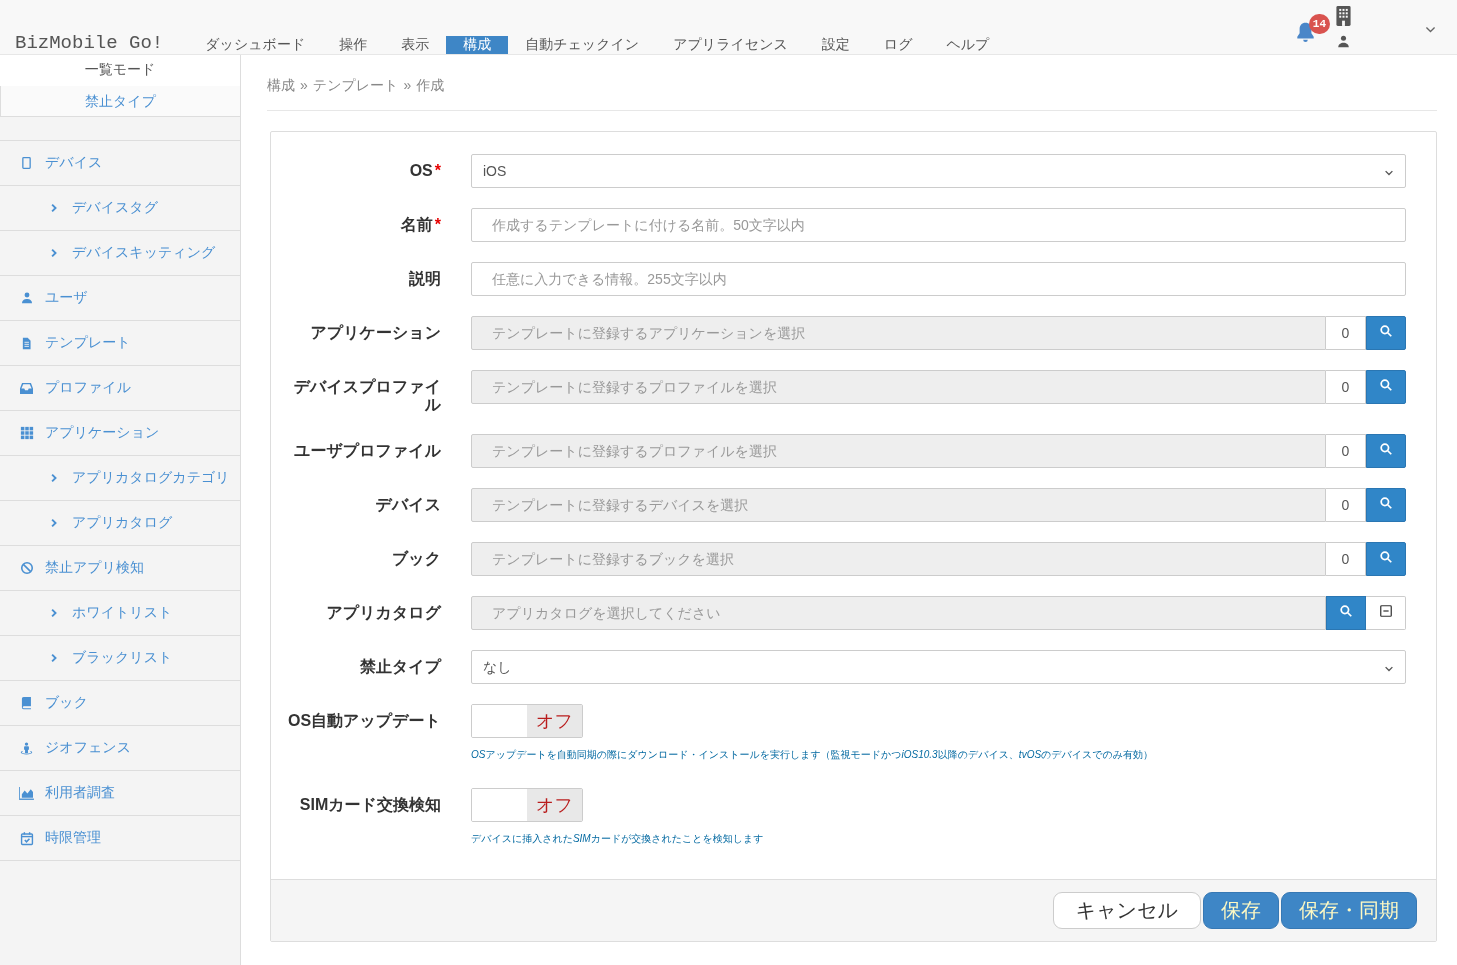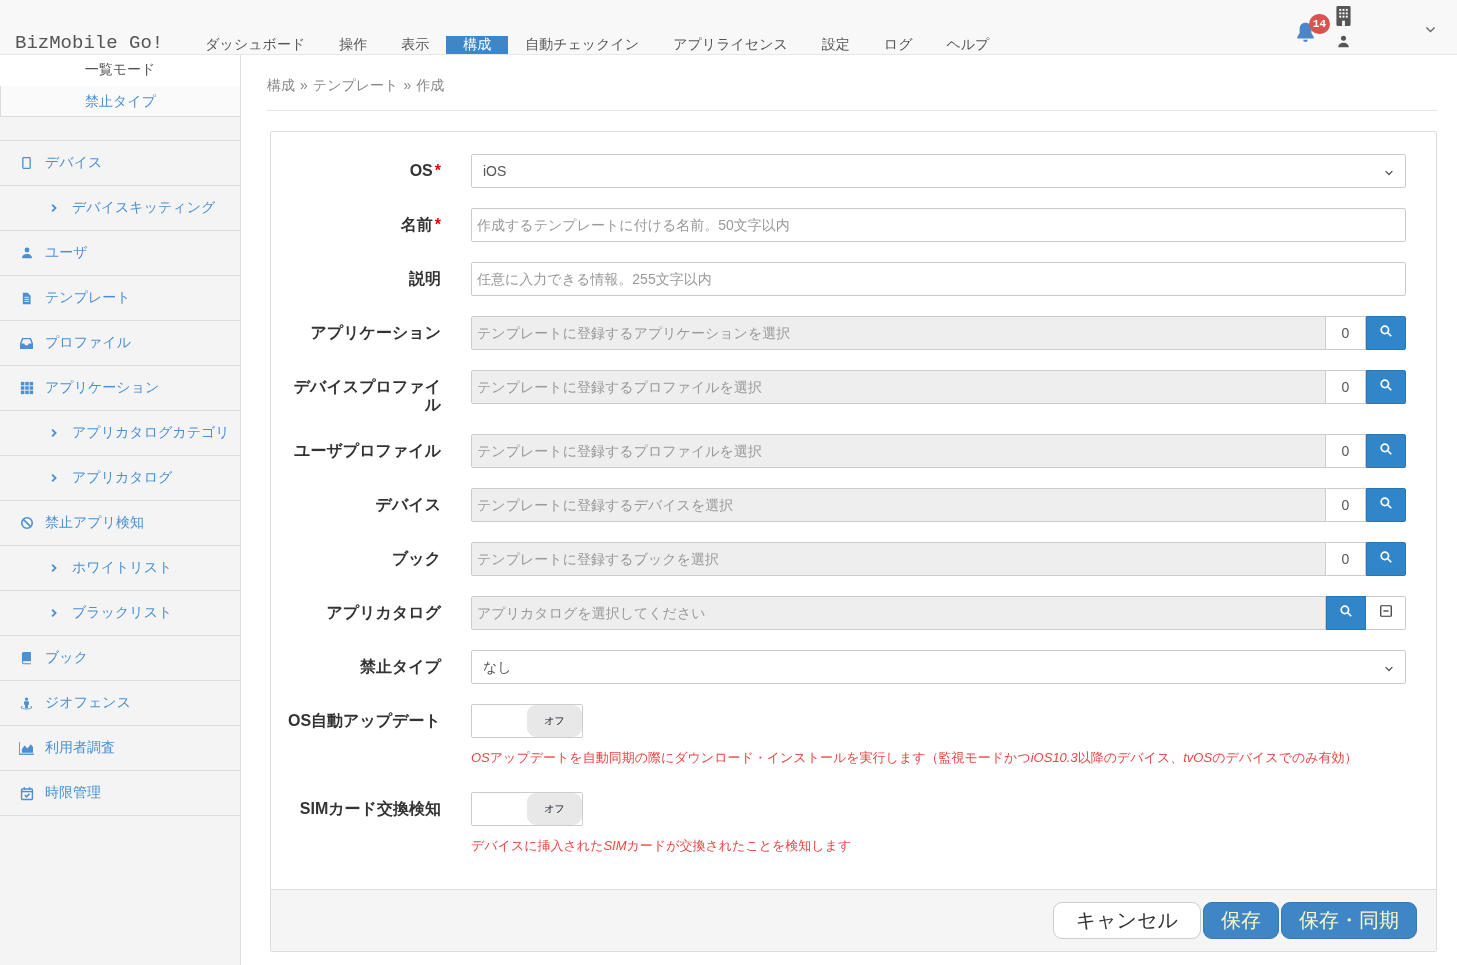--- a/index.html
+++ b/index.html
@@ -50,21 +50,21 @@
   .panel { margin:20px 20px 0 29px; border:1px solid #ddd; border-radius:2px; background:#fff; }
   .panel-body { padding:22px 30px 12px 15px; }
 
   .frow { display:flex; align-items:flex-start; margin-bottom:20px; }
   .flabel { width:185px; flex-shrink:0; text-align:right; padding-right:30px; padding-top:8px;
     font-size:16px; font-weight:bold; color:#333; line-height:18px; }
   .req { color:#e60000; margin-left:2px; }
   .fctrl { flex:1; min-width:0; }
 
   input[type=text] { width:100%; height:34px; border:1px solid #ccc; border-radius:2px;
-    padding:0 5px; font-size:14px; color:#be185d; background:#fff;
+    padding:0 20px; font-size:14px; color:#be185d; background:#fff;
     font-family:"Liberation Sans","DejaVu Sans",sans-serif; }
   input[type=text]::placeholder { color:#999; opacity:1; }
   input[type=text]:disabled { background:#eee; cursor:not-allowed; }
 
   .sel { position:relative; }
   select { width:100%; height:34px; border:1px solid #ccc; border-radius:2px; background:#fff;
     color:#555; font-size:14px; padding:0 28px 0 11px; appearance:none; -webkit-appearance:none;
     -moz-appearance:none; font-family:"Liberation Sans","DejaVu Sans",sans-serif; }
   .sel .sel-caret { position:absolute; right:11px; top:11px; pointer-events:none; color:#555; }
 
@@ -78,22 +78,22 @@
     cursor:pointer; flex-shrink:0; }
   .btn-search.mid { border-radius:0; }
   .btn-minus { width:40px; height:34px; background:#fff; border:1px solid #ccc; border-left:none;
     border-radius:0 2px 2px 0; display:flex; align-items:center; justify-content:center;
     cursor:pointer; color:#333; flex-shrink:0; }
 
   .toggle { width:112px; height:34px; border:1px solid #ccc; border-radius:2px; display:flex;
     overflow:hidden; cursor:pointer; background:#fff; }
   .toggle .knob { width:50%; background:#fff; }
   .toggle .tlabel { width:50%; background:#e8e8e8; display:flex; align-items:center;
-    justify-content:center; font-size:10px; color:#0f172a;border-radius:9px; }
-  .fdesc { margin-top:9px; font-size:13px; color:#ef4444; line-height:1.65; max-width:930px; }
+    justify-content:center; font-size:18px; color:#b91c1c; }
+  .fdesc { margin-top:9px; font-size:10px; color:#0369a1; line-height:1.65; max-width:930px; }
   .fdesc .it { font-style:italic; }
 
   .panel-footer { background:#f5f5f5; border-top:1px solid #ddd; padding:12px 19px;
     display:flex; justify-content:flex-end; gap:2px; }
   .btn { height:37px; padding:0 17px; font-size:20px; border-radius:9px; display:flex;
     align-items:center; cursor:pointer; font-family:inherit; }
   .btn-default { background:#fff; border:1px solid #ccc; color:#333; padding:0 22px; }
   .btn-primary { background:#3e86c6; border:1px solid #3678b4; color:#fef9c3; }
 </style>
 </head>
@@ -170,20 +170,28 @@
             </svg>
           </span>
         <span>デバイス</span>
       </div>
       <div class="menu-item indent">
         <span class="mi-icon">
             <svg width="10" height="12" viewBox="0 0 16 16" fill="none" stroke="currentColor" stroke-width="3">
               <path d="M5 2.5 10.5 8 5 13.5"></path>
             </svg>
           </span>
+        <span>デバイスタグ</span>
+      </div>
+      <div class="menu-item indent">
+        <span class="mi-icon">
+            <svg width="10" height="12" viewBox="0 0 16 16" fill="none" stroke="currentColor" stroke-width="3">
+              <path d="M5 2.5 10.5 8 5 13.5"></path>
+            </svg>
+          </span>
         <span>デバイスキッティング</span>
       </div>
       <div class="menu-item">
         <span class="mi-icon">
             <svg width="14" height="14" viewBox="0 0 16 16" fill="currentColor">
               <circle cx="8" cy="4.6" r="2.8"></circle>
               <path d="M2.3 14c0-3.2 2.7-4.8 5.7-4.8s5.7 1.6 5.7 4.8z"></path>
             </svg>
           </span>
         <span>ユーザ</span>

